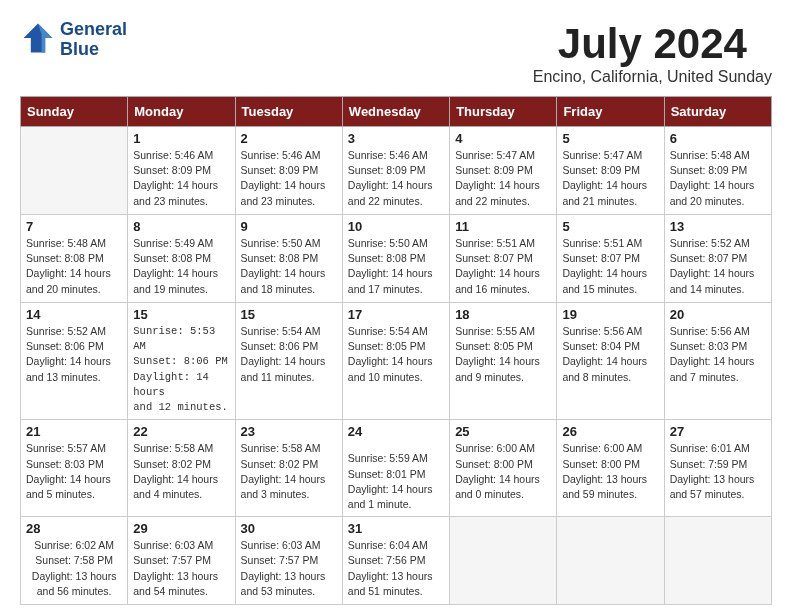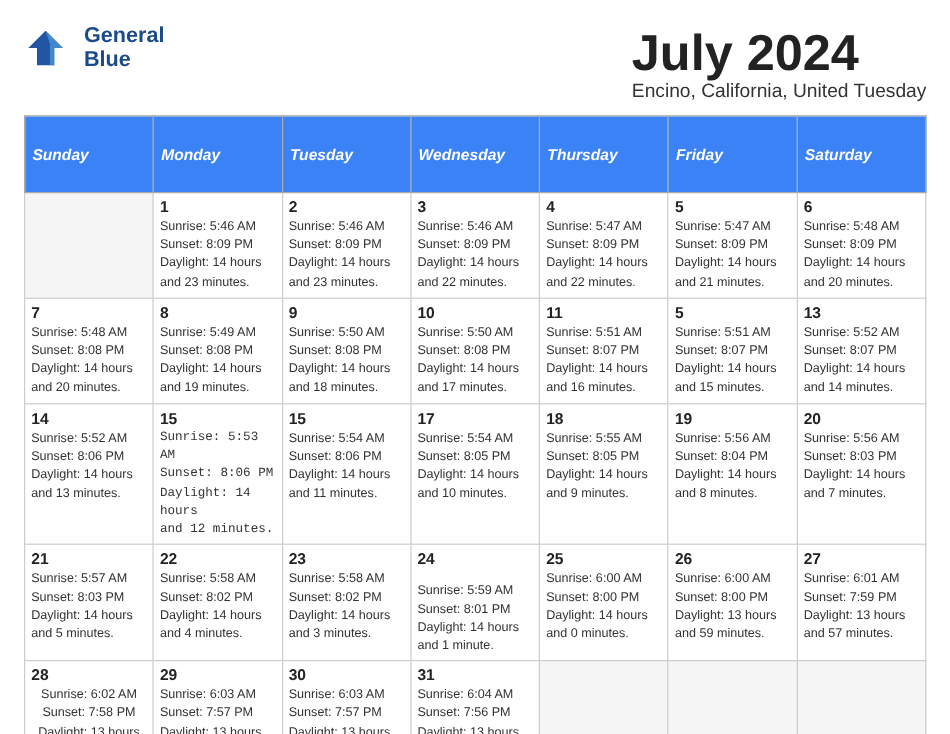--- a/index.html
+++ b/index.html
@@ -11,59 +11,57 @@
       padding: 20px;
     }
     .header {
       display: flex;
       justify-content: space-between;
       align-items: flex-start;
       margin-bottom: 10px;
     }
     .logo {
       display: flex;
-      align-items: center;
-      gap: 14px;
+      gap: 4px;
     }
     .logo-text {
       font-size: 18px;
       font-weight: bold;
       color: #1a4a8a;
       line-height: 1.1;
     }
     .logo-icon {
       width: 36px;
       height: 36px;
     }
     .title-block {
-      text-align: left;
+      text-align: center;
     }
     .month-title {
       font-size: 42px;
       font-weight: bold;
       color: #222;
     }
     .location {
       font-size: 16px;
       color: #333;
     }
     .calendar {
       width: 100%;
       border-collapse: collapse;
       table-layout: fixed;
     }
     .calendar th {
-      background-color: #3b82f6;
+      background-color: #7f1d1d;
       color: #fff;
       font-size: 13px;
       font-weight: bold;
-      padding: 24px 6px;
+      padding: 7px 6px;
       text-align: left;
       border: 1px solid #aaa;
-      font-style: italic;
     }
     .calendar td {
       border: 1px solid #ccc;
       vertical-align: top;
       padding: 4px 5px;
       height: 88px;
       background: #fff;
       font-size: 11px;
       color: #333;
     }
@@ -91,21 +89,21 @@
       <polygon points="20,4 36,20 28,20 28,36 12,36 12,20 4,20" fill="#2255a4"></polygon>
       <polygon points="20,4 36,20 28,20 28,36 24,36 24,16 20,4" fill="#4488cc"></polygon>
     </svg>
     <div class="logo-text">
       <div>General</div>
       <div>Blue</div>
     </div>
   </div>
   <div class="title-block">
     <div class="month-title">July 2024</div>
-    <div class="location">Encino, California, United Tuesday</div>
+    <div class="location">Encino, California, United Sunday</div>
   </div>
 </div>
 
 <table class="calendar">
   <thead>
     <tr>
     <th>Sunday</th>
         <th>Monday</th>
         <th>Tuesday</th>
         <th>Wednesday</th>

